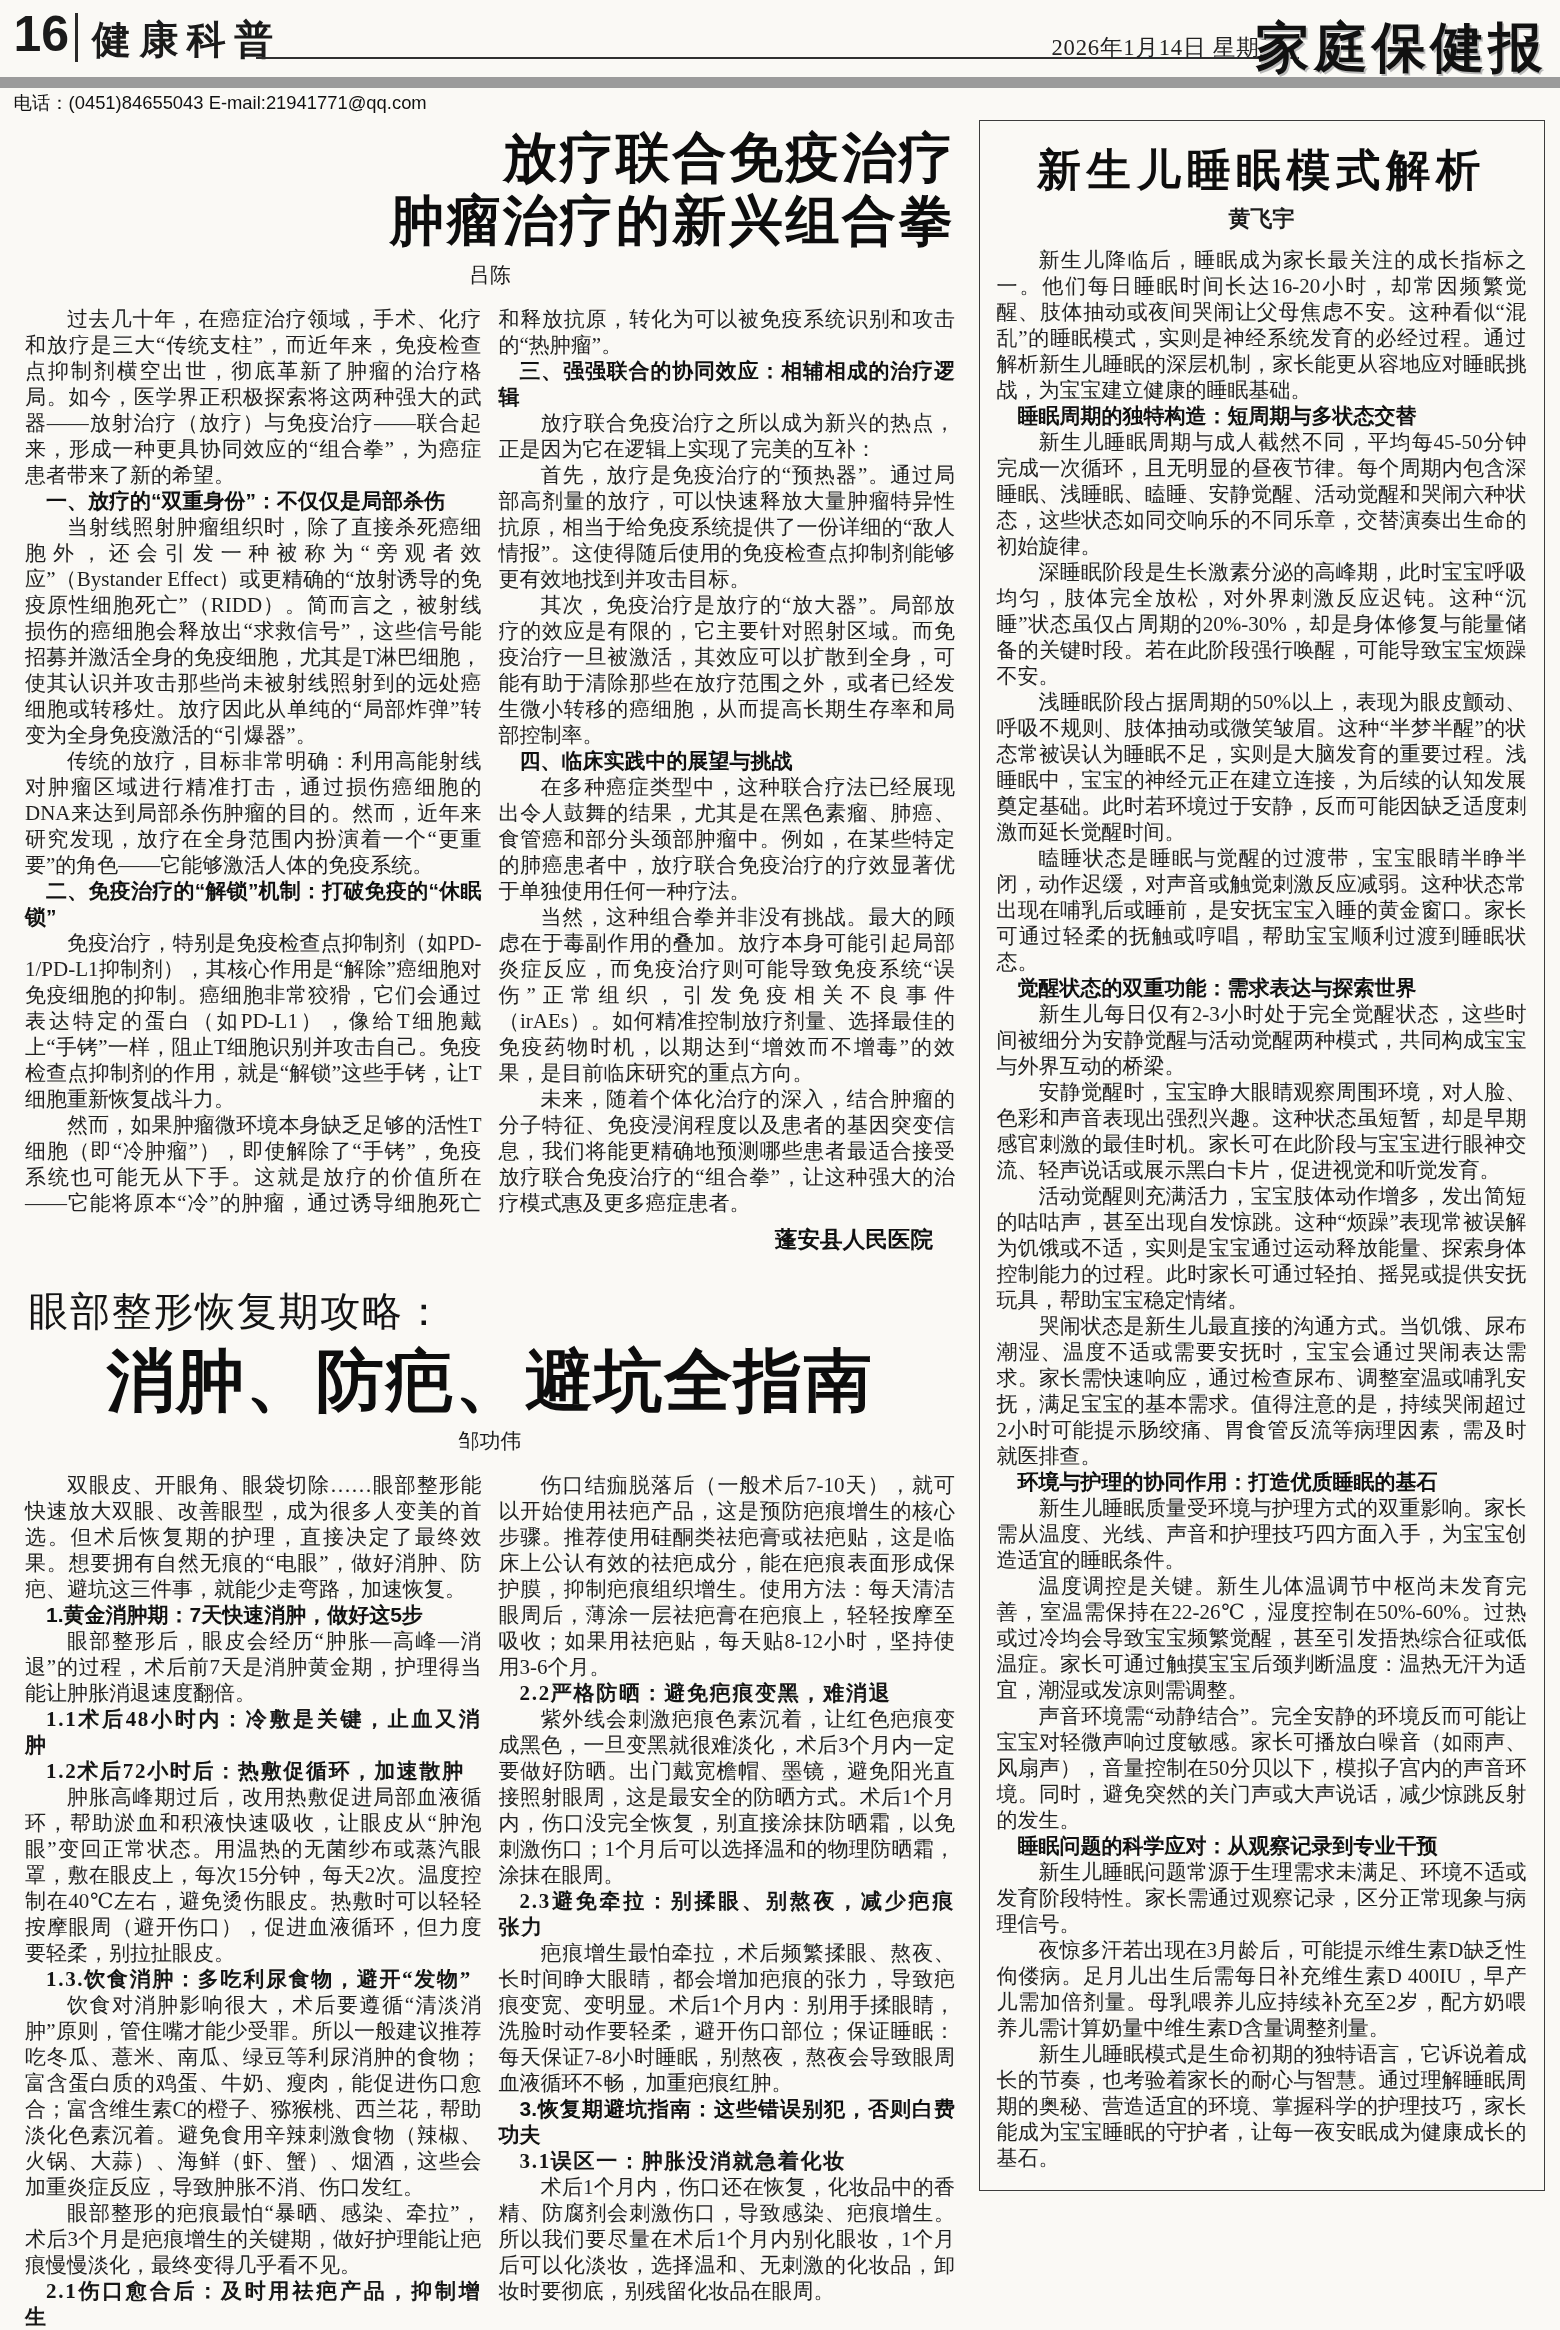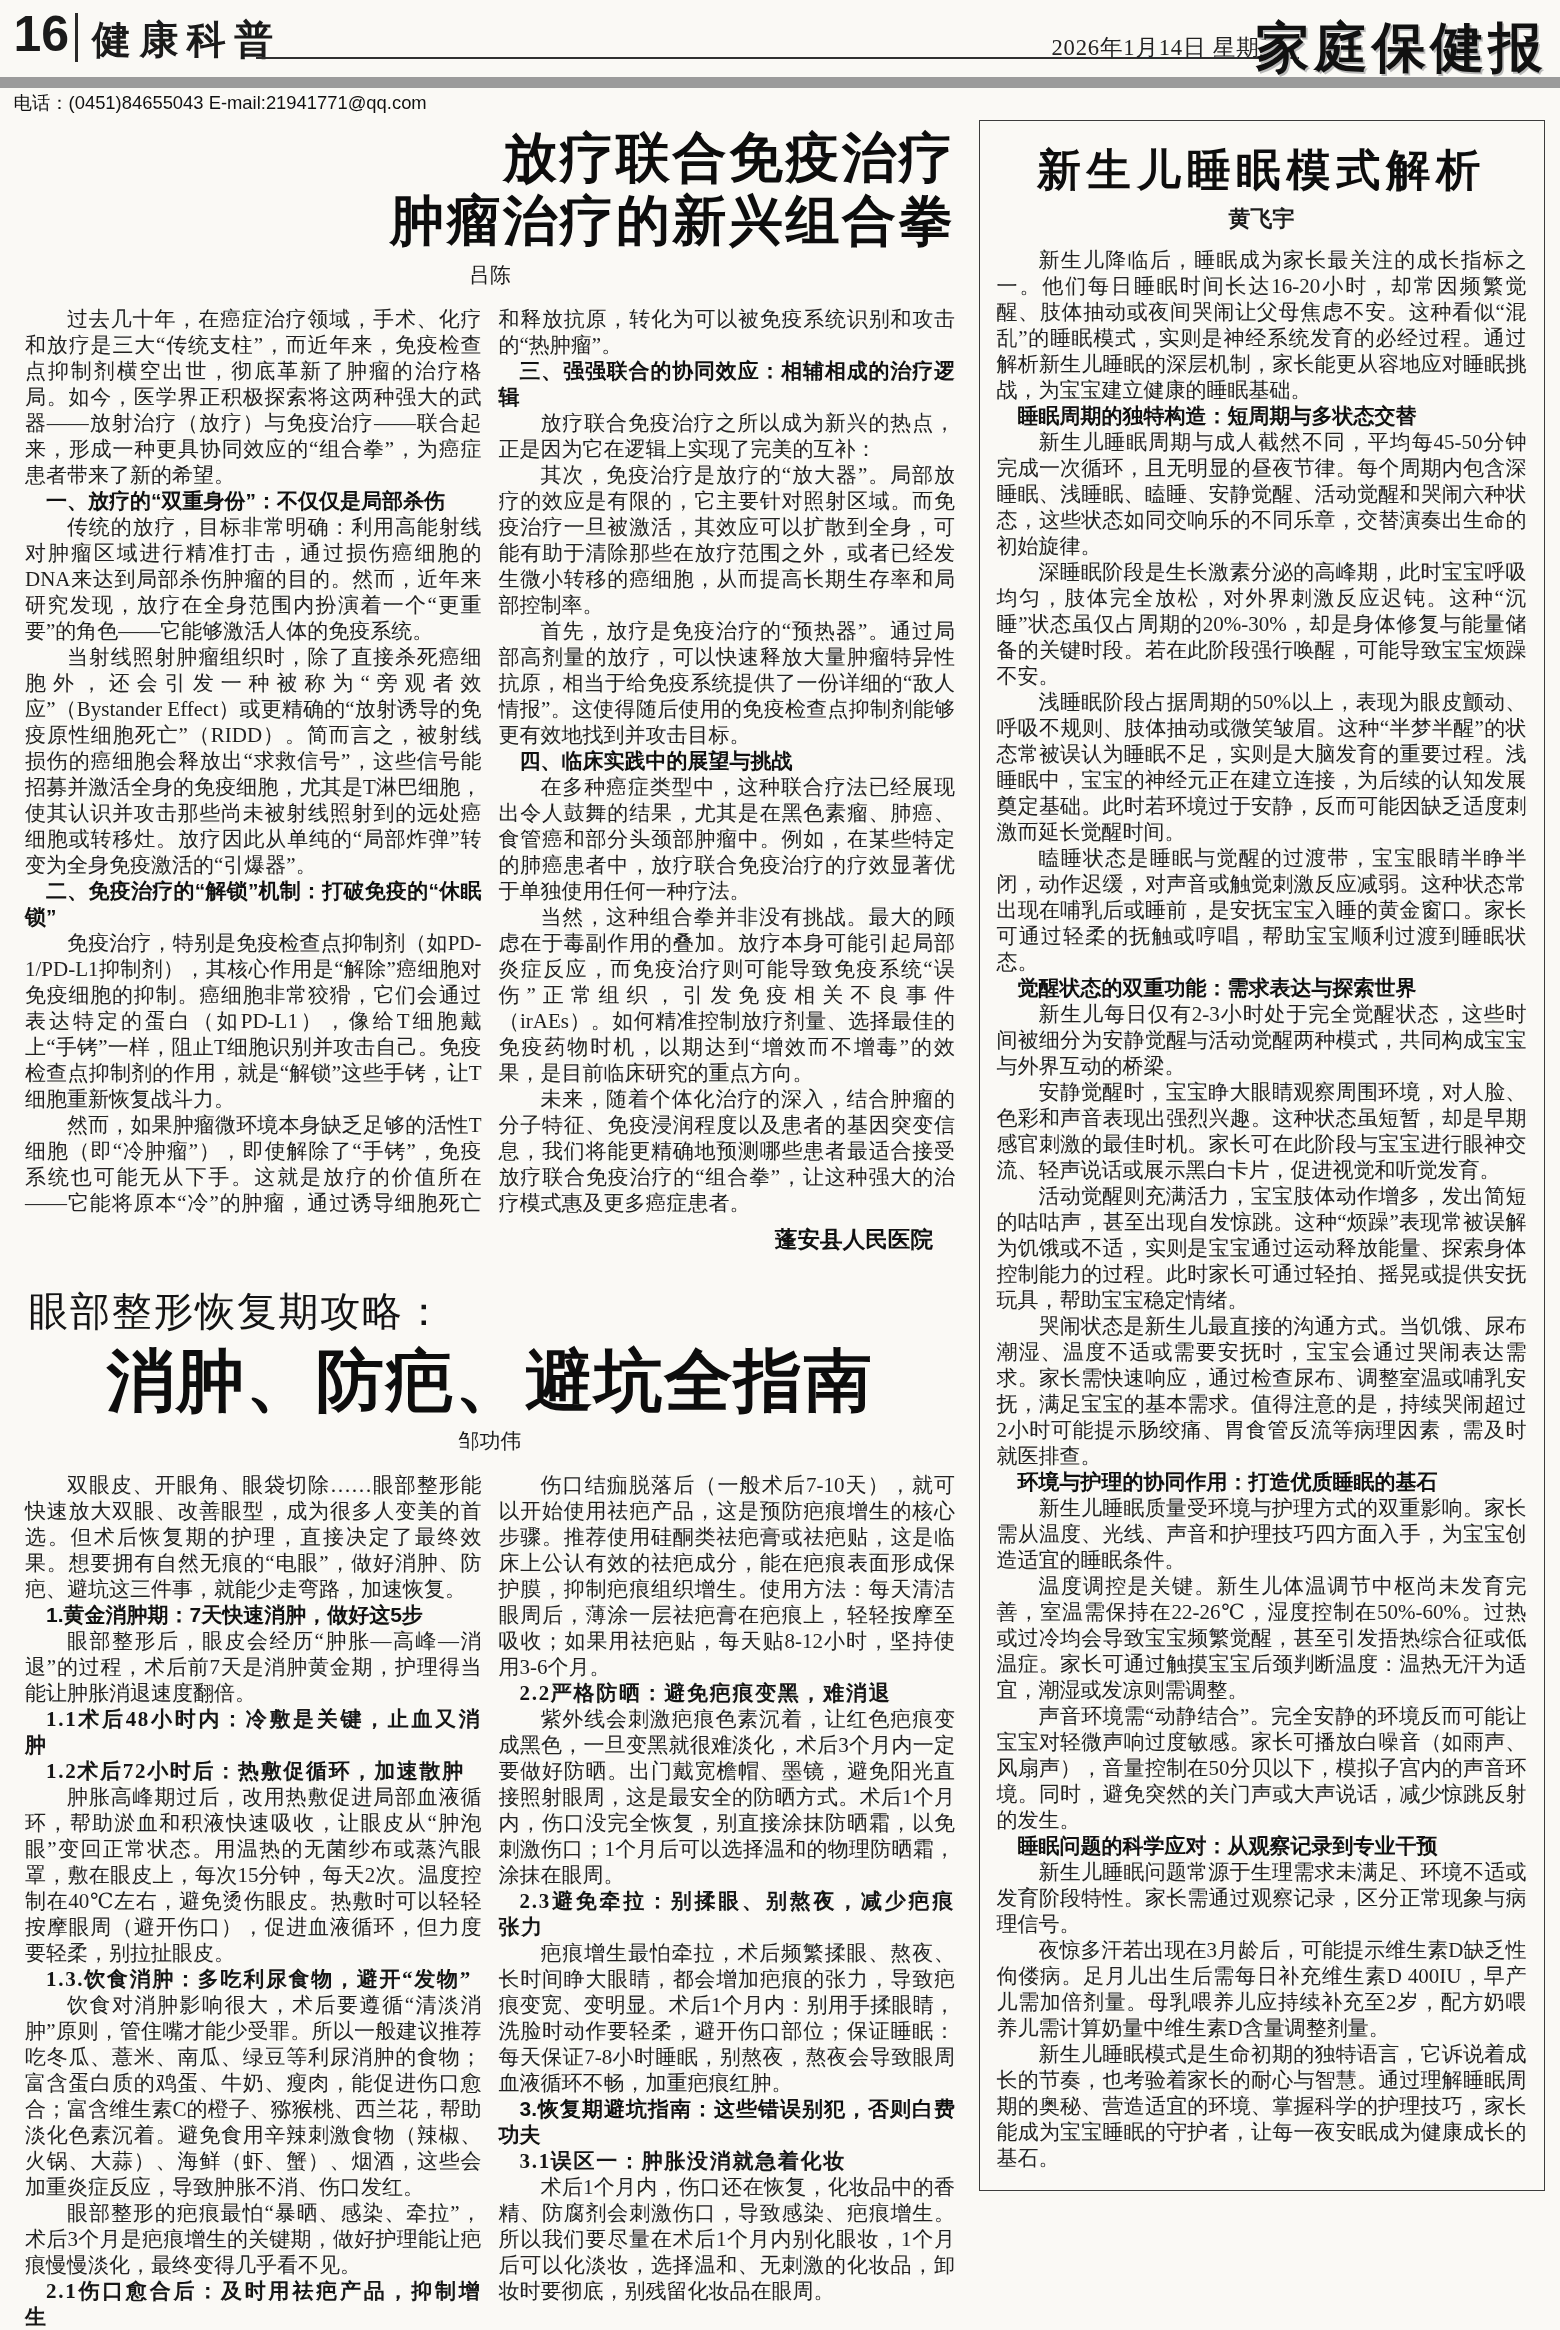--- a/index.html
+++ b/index.html
@@ -128,29 +128,29 @@
 
       <article class="a1">
         <div class="title">
           <div>放疗联合免疫治疗</div>
           <div>肿瘤治疗的新兴组合拳</div>
         </div>
         <div class="author">吕陈</div>
         <div class="body2">
             <div class="para p">过去几十年，在癌症治疗领域，手术、化疗和放疗是三大“传统支柱”，而近年来，免疫检查点抑制剂横空出世，彻底革新了肿瘤的治疗格局。如今，医学界正积极探索将这两种强大的武器——放射治疗（放疗）与免疫治疗——联合起来，形成一种更具协同效应的“组合拳”，为癌症患者带来了新的希望。</div>
             <div class="para h2">一、放疗的“双重身份”：不仅仅是局部杀伤</div>
+            <div class="para p">当射线照射肿瘤组织时，除了直接杀死癌细胞外，还会引发一种被称为“旁观者效应”（Bystander Effect）或更精确的“放射诱导的免疫原性细胞死亡”（RIDD）。简而言之，被射线损伤的癌细胞会释放出“求救信号”，这些信号能招募并激活全身的免疫细胞，尤其是T淋巴细胞，使其认识并攻击那些尚未被射线照射到的远处癌细胞或转移灶。放疗因此从单纯的“局部炸弹”转变为全身免疫激活的“引爆器”。</div>
             <div class="para p">传统的放疗，目标非常明确：利用高能射线对肿瘤区域进行精准打击，通过损伤癌细胞的DNA来达到局部杀伤肿瘤的目的。然而，近年来研究发现，放疗在全身范围内扮演着一个“更重要”的角色——它能够激活人体的免疫系统。</div>
-            <div class="para p">当射线照射肿瘤组织时，除了直接杀死癌细胞外，还会引发一种被称为“旁观者效应”（Bystander Effect）或更精确的“放射诱导的免疫原性细胞死亡”（RIDD）。简而言之，被射线损伤的癌细胞会释放出“求救信号”，这些信号能招募并激活全身的免疫细胞，尤其是T淋巴细胞，使其认识并攻击那些尚未被射线照射到的远处癌细胞或转移灶。放疗因此从单纯的“局部炸弹”转变为全身免疫激活的“引爆器”。</div>
             <div class="para h2">二、免疫治疗的“解锁”机制：打破免疫的“休眠锁”</div>
             <div class="para p">免疫治疗，特别是免疫检查点抑制剂（如PD-1/PD-L1抑制剂），其核心作用是“解除”癌细胞对免疫细胞的抑制。癌细胞非常狡猾，它们会通过表达特定的蛋白（如PD-L1），像给T细胞戴上“手铐”一样，阻止T细胞识别并攻击自己。免疫检查点抑制剂的作用，就是“解锁”这些手铐，让T细胞重新恢复战斗力。</div>
             <div class="para p">然而，如果肿瘤微环境本身缺乏足够的活性T细胞（即“冷肿瘤”），即使解除了“手铐”，免疫系统也可能无从下手。这就是放疗的价值所在——它能将原本“冷”的肿瘤，通过诱导细胞死亡和释放抗原，转化为可以被免疫系统识别和攻击的“热肿瘤”。</div>
             <div class="para h2">三、强强联合的协同效应：相辅相成的治疗逻辑</div>
             <div class="para p">放疗联合免疫治疗之所以成为新兴的热点，正是因为它在逻辑上实现了完美的互补：</div>
+            <div class="para p">首先，放疗是免疫治疗的“预热器”。通过局部高剂量的放疗，可以快速释放大量肿瘤特异性抗原，相当于给免疫系统提供了一份详细的“敌人情报”。这使得随后使用的免疫检查点抑制剂能够更有效地找到并攻击目标。</div>
             <div class="para p">其次，免疫治疗是放疗的“放大器”。局部放疗的效应是有限的，它主要针对照射区域。而免疫治疗一旦被激活，其效应可以扩散到全身，可能有助于清除那些在放疗范围之外，或者已经发生微小转移的癌细胞，从而提高长期生存率和局部控制率。</div>
-            <div class="para p">首先，放疗是免疫治疗的“预热器”。通过局部高剂量的放疗，可以快速释放大量肿瘤特异性抗原，相当于给免疫系统提供了一份详细的“敌人情报”。这使得随后使用的免疫检查点抑制剂能够更有效地找到并攻击目标。</div>
             <div class="para h2">四、临床实践中的展望与挑战</div>
             <div class="para p">在多种癌症类型中，这种联合疗法已经展现出令人鼓舞的结果，尤其是在黑色素瘤、肺癌、食管癌和部分头颈部肿瘤中。例如，在某些特定的肺癌患者中，放疗联合免疫治疗的疗效显著优于单独使用任何一种疗法。</div>
             <div class="para p">当然，这种组合拳并非没有挑战。最大的顾虑在于毒副作用的叠加。放疗本身可能引起局部炎症反应，而免疫治疗则可能导致免疫系统“误伤”正常组织，引发免疫相关不良事件（irAEs）。如何精准控制放疗剂量、选择最佳的免疫药物时机，以期达到“增效而不增毒”的效果，是目前临床研究的重点方向。</div>
             <div class="para p">未来，随着个体化治疗的深入，结合肿瘤的分子特征、免疫浸润程度以及患者的基因突变信息，我们将能更精确地预测哪些患者最适合接受放疗联合免疫治疗的“组合拳”，让这种强大的治疗模式惠及更多癌症患者。</div>
           </div>
         <div class="byline">蓬安县人民医院</div>
       </article>
 
       <article class="a2">
         <div class="kicker">眼部整形恢复期攻略：</div>

